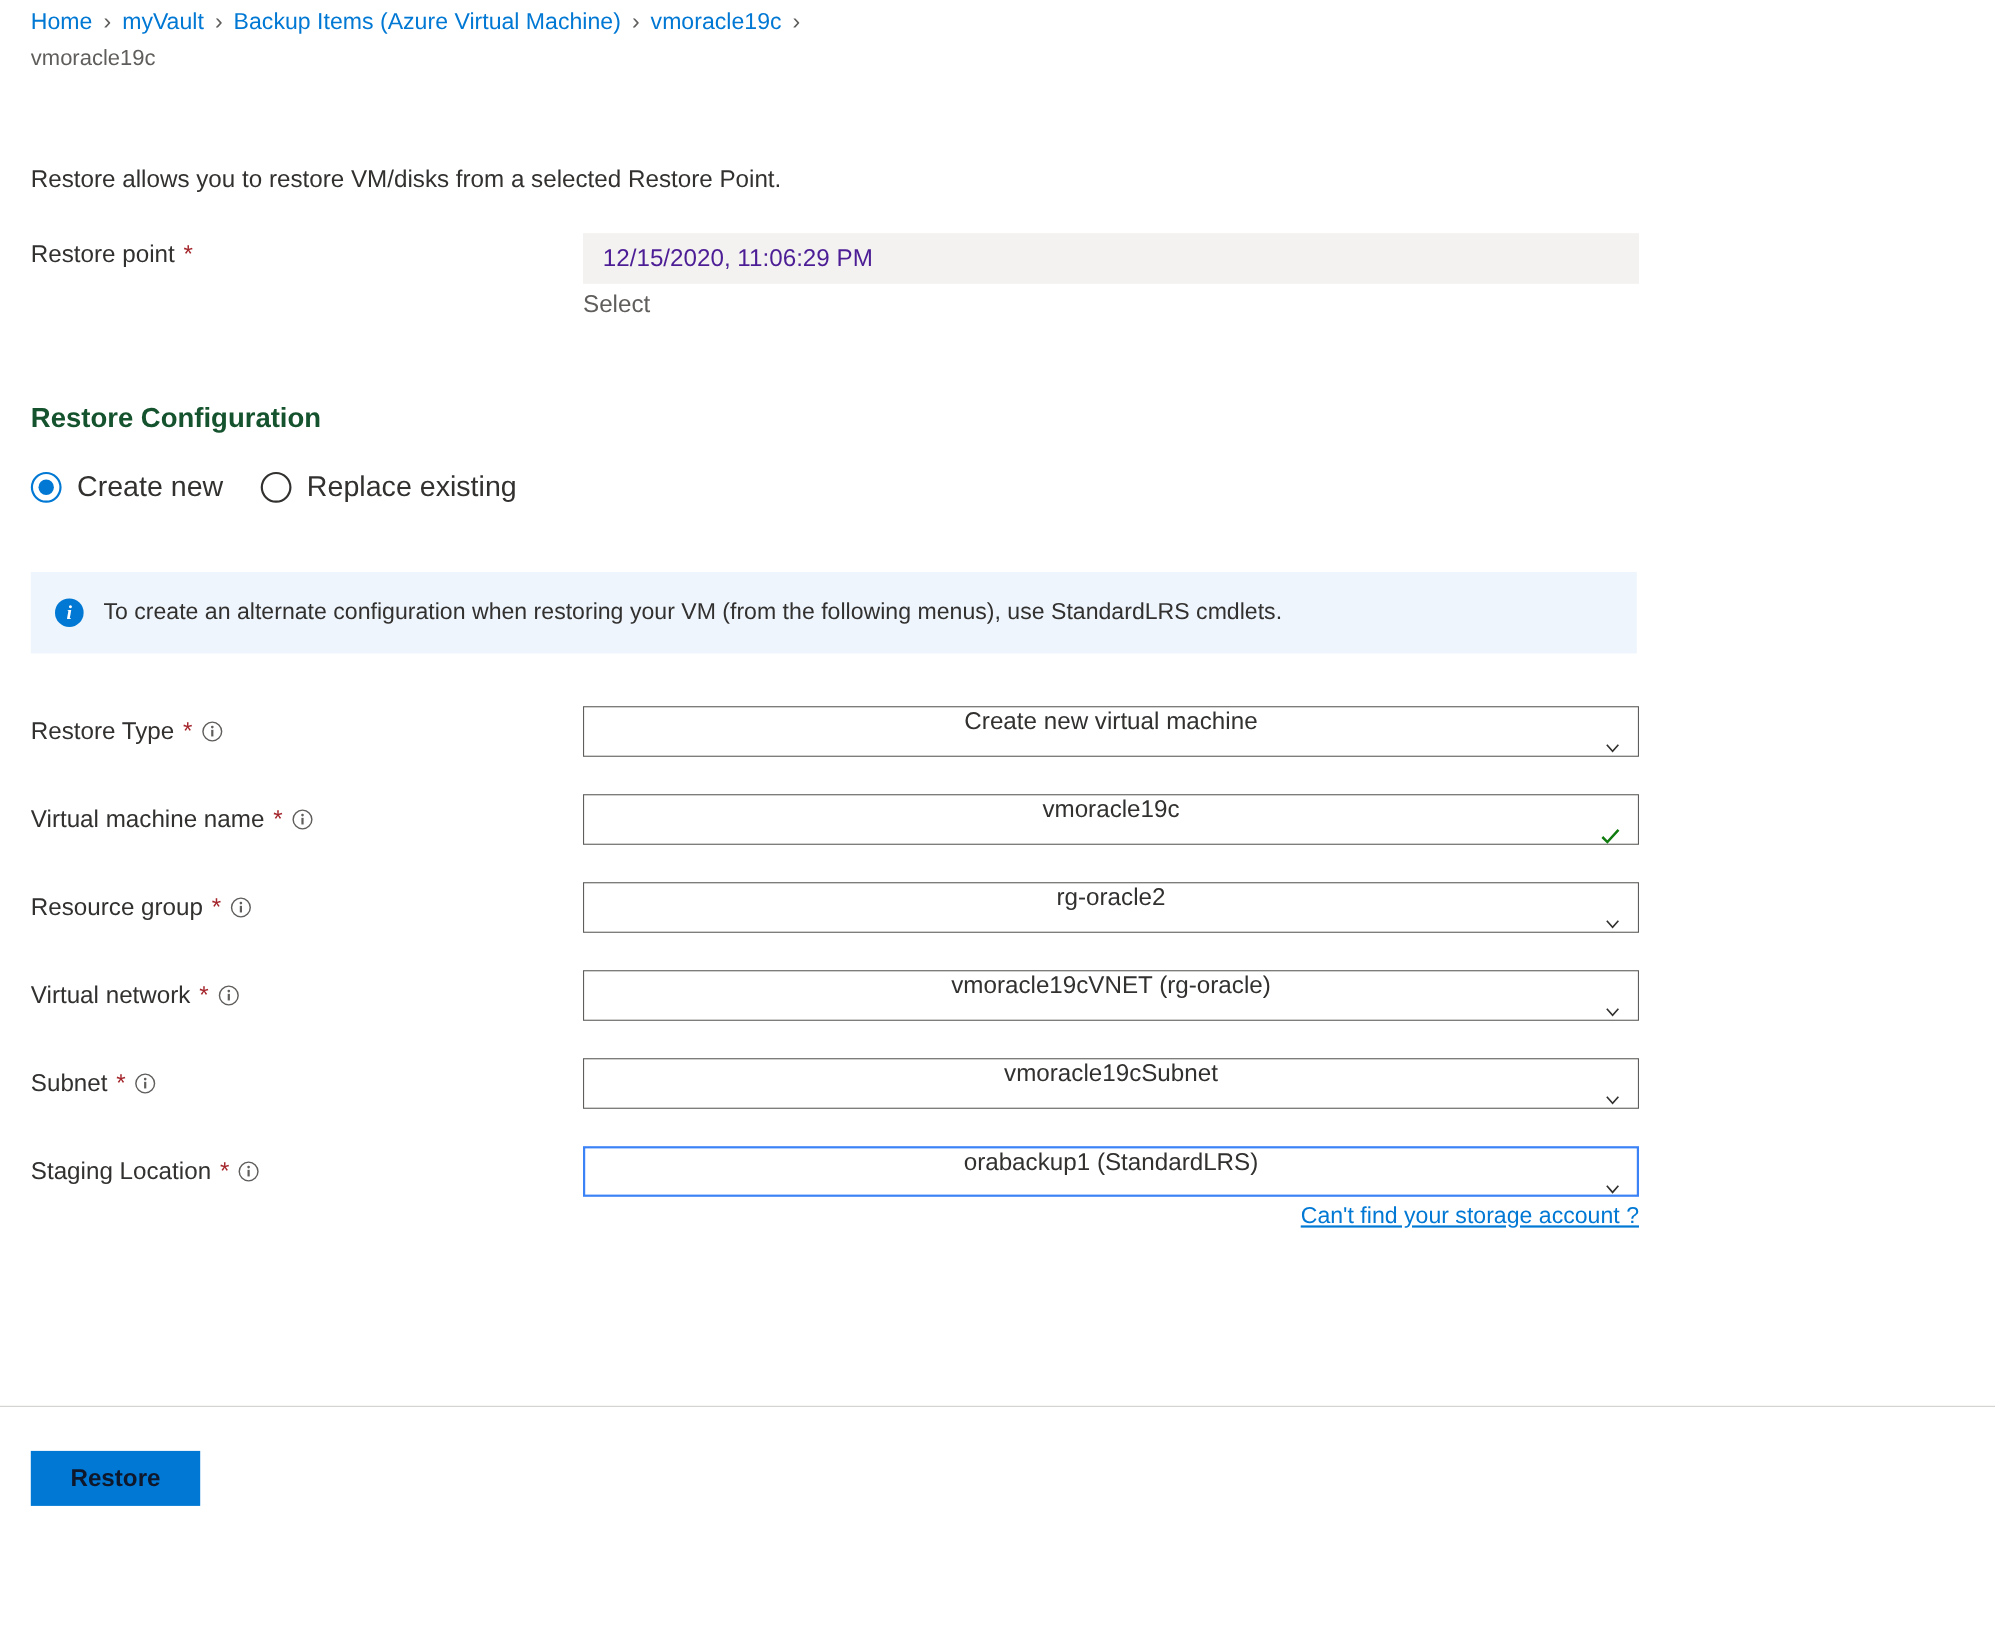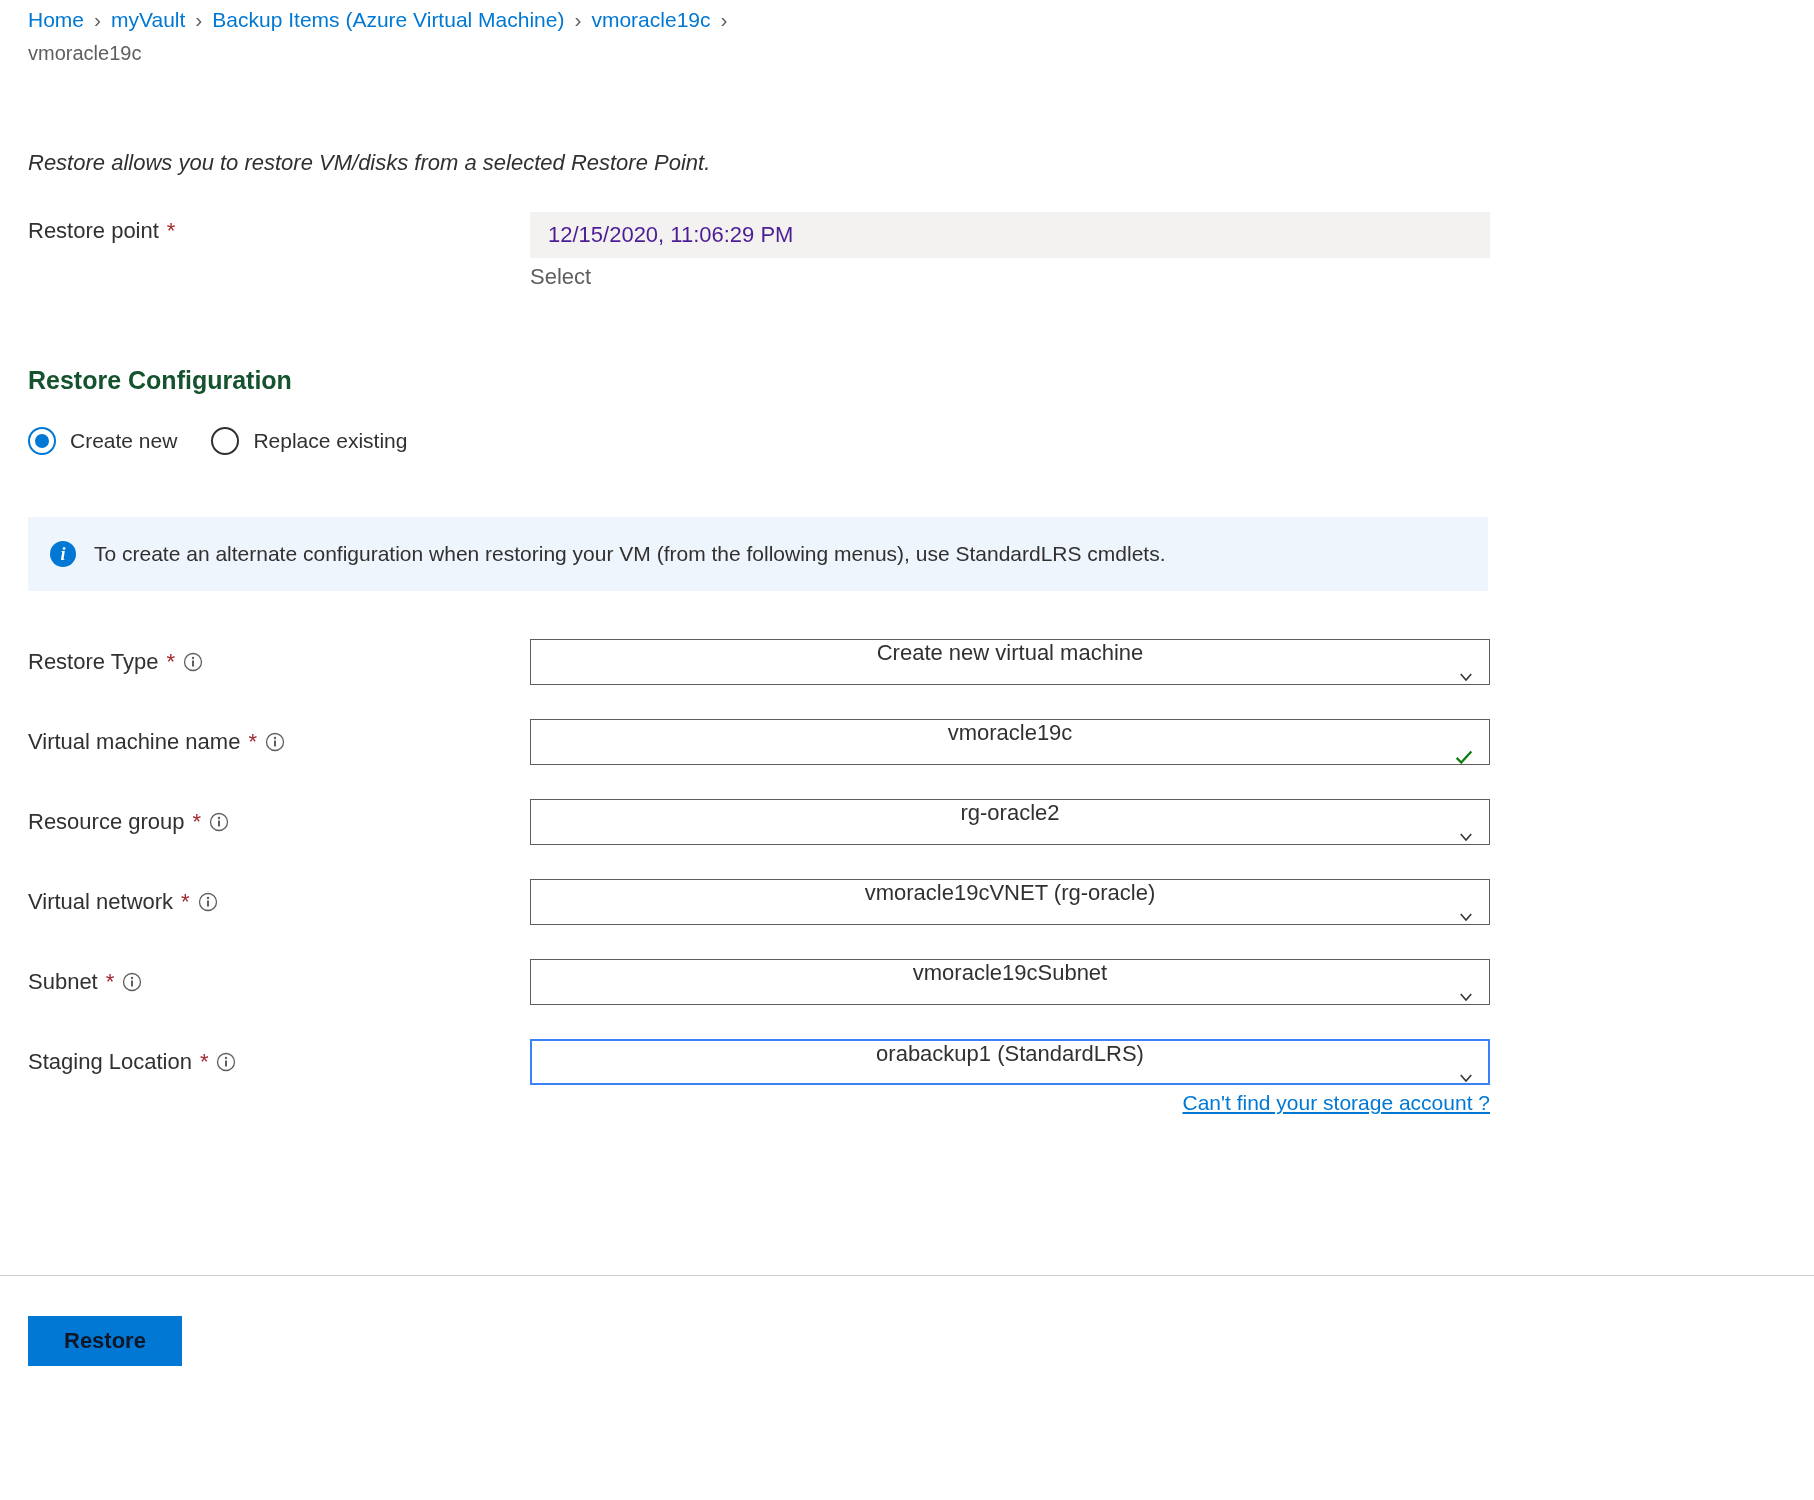--- a/index.html
+++ b/index.html
@@ -5,32 +5,32 @@
   * { box-sizing: border-box; margin: 0; padding: 0; }
   html, body { background: #ffffff; font-family: "Segoe UI", Arial, sans-serif; color: #323130; width: 1814px; }
   .page { padding: 0 28px; width: 1814px; }
   .breadcrumb { padding-top: 8px; font-size: 21px; color: #0078d4; display: flex; align-items: center; flex-wrap: wrap; gap: 10px; }
   .breadcrumb a { color: #0078d4; text-decoration: none; }
   .breadcrumb .sep { color: #605e5c; }
   .title-row { display: flex; align-items: center; gap: 20px; margin-top: 26px; }
   h1 { font-size: 42px; font-weight: 600; color: #1b1a19; }
   .pin-icon svg { width: 26px; height: 26px; stroke: #323130; fill: none; stroke-width: 1.5; }
   .subtitle { font-size: 20px; color: #605e5c; margin-top: 10px; }
-  .desc { font-size: 22px; color: #323130; margin-top: 85px; font-style: italic; }
+  .desc { font-size: 22px; color: #323130; margin-top: 85px; }
   .field-row { display: flex; align-items: flex-start; margin-top: 36px; }
   .field-label { width: 502px; font-size: 22px; color: #323130; display: flex; align-items: center; gap: 8px; padding-top: 6px; }
   .req { color: #a4262c; }
   .info-icon { display:inline-flex; width:20px; height:20px; }
   .info-icon svg { width:20px; height:20px; }
   .field-control { flex: 0 0 960px; }
   .readonly-box { background: #f3f2f1; border: none; height: 46px; width: 100%; padding: 0 18px; font-size: 22px; color: #4c1d95; display:flex; align-items:center; }
   .select-link { font-size: 22px; color: #605e5c; margin-top: 6px; display:inline-block; }
   .section-heading { font-size: 25px; font-weight: 600; color: #14532d; margin-top: 76px; }
   .radio-row { display: flex; align-items: center; gap: 34px; margin-top: 32px; }
-  .radio { display: flex; align-items: center; gap: 14px; font-size: 21px; color: #323130; cursor: pointer; }
+  .radio { display: flex; align-items: center; gap: 14px; font-size: 26px; color: #323130; cursor: pointer; }
   .radio-circle { width: 28px; height: 28px; border-radius: 50%; border: 2px solid #323130; display:flex; align-items:center; justify-content:center; }
   .radio.selected .radio-circle { border-color: #0078d4; }
   .radio.selected .radio-dot { width: 14px; height: 14px; border-radius: 50%; background: #0078d4; }
   .info-banner { background: #eef5fc; margin-top: 62px; padding: 24px 22px; display:flex; align-items:center; gap: 18px; width: 1460px; }
   .info-banner .info-badge { width: 26px; height: 26px; border-radius: 50%; background: #0078d4; color: #ffffff; display:flex; align-items:center; justify-content:center; font-weight:bold; font-family: Georgia, serif; font-style: italic; font-size: 18px; flex-shrink:0; }
   .info-banner .msg { font-size: 21px; color: #323130; }
   .form-grid { margin-top: 48px; }
   .form-row { display:flex; align-items:center; margin-bottom: 34px; }
   .form-row .field-label { padding-top: 0; }
   .select-box, .text-box { width: 960px; height: 46px; border: 1px solid #605e5c; background: #ffffff; display:flex; align-items:center; padding: 0 14px; font-size: 22px; color: #323130; position: relative; flex-direction: column; }

